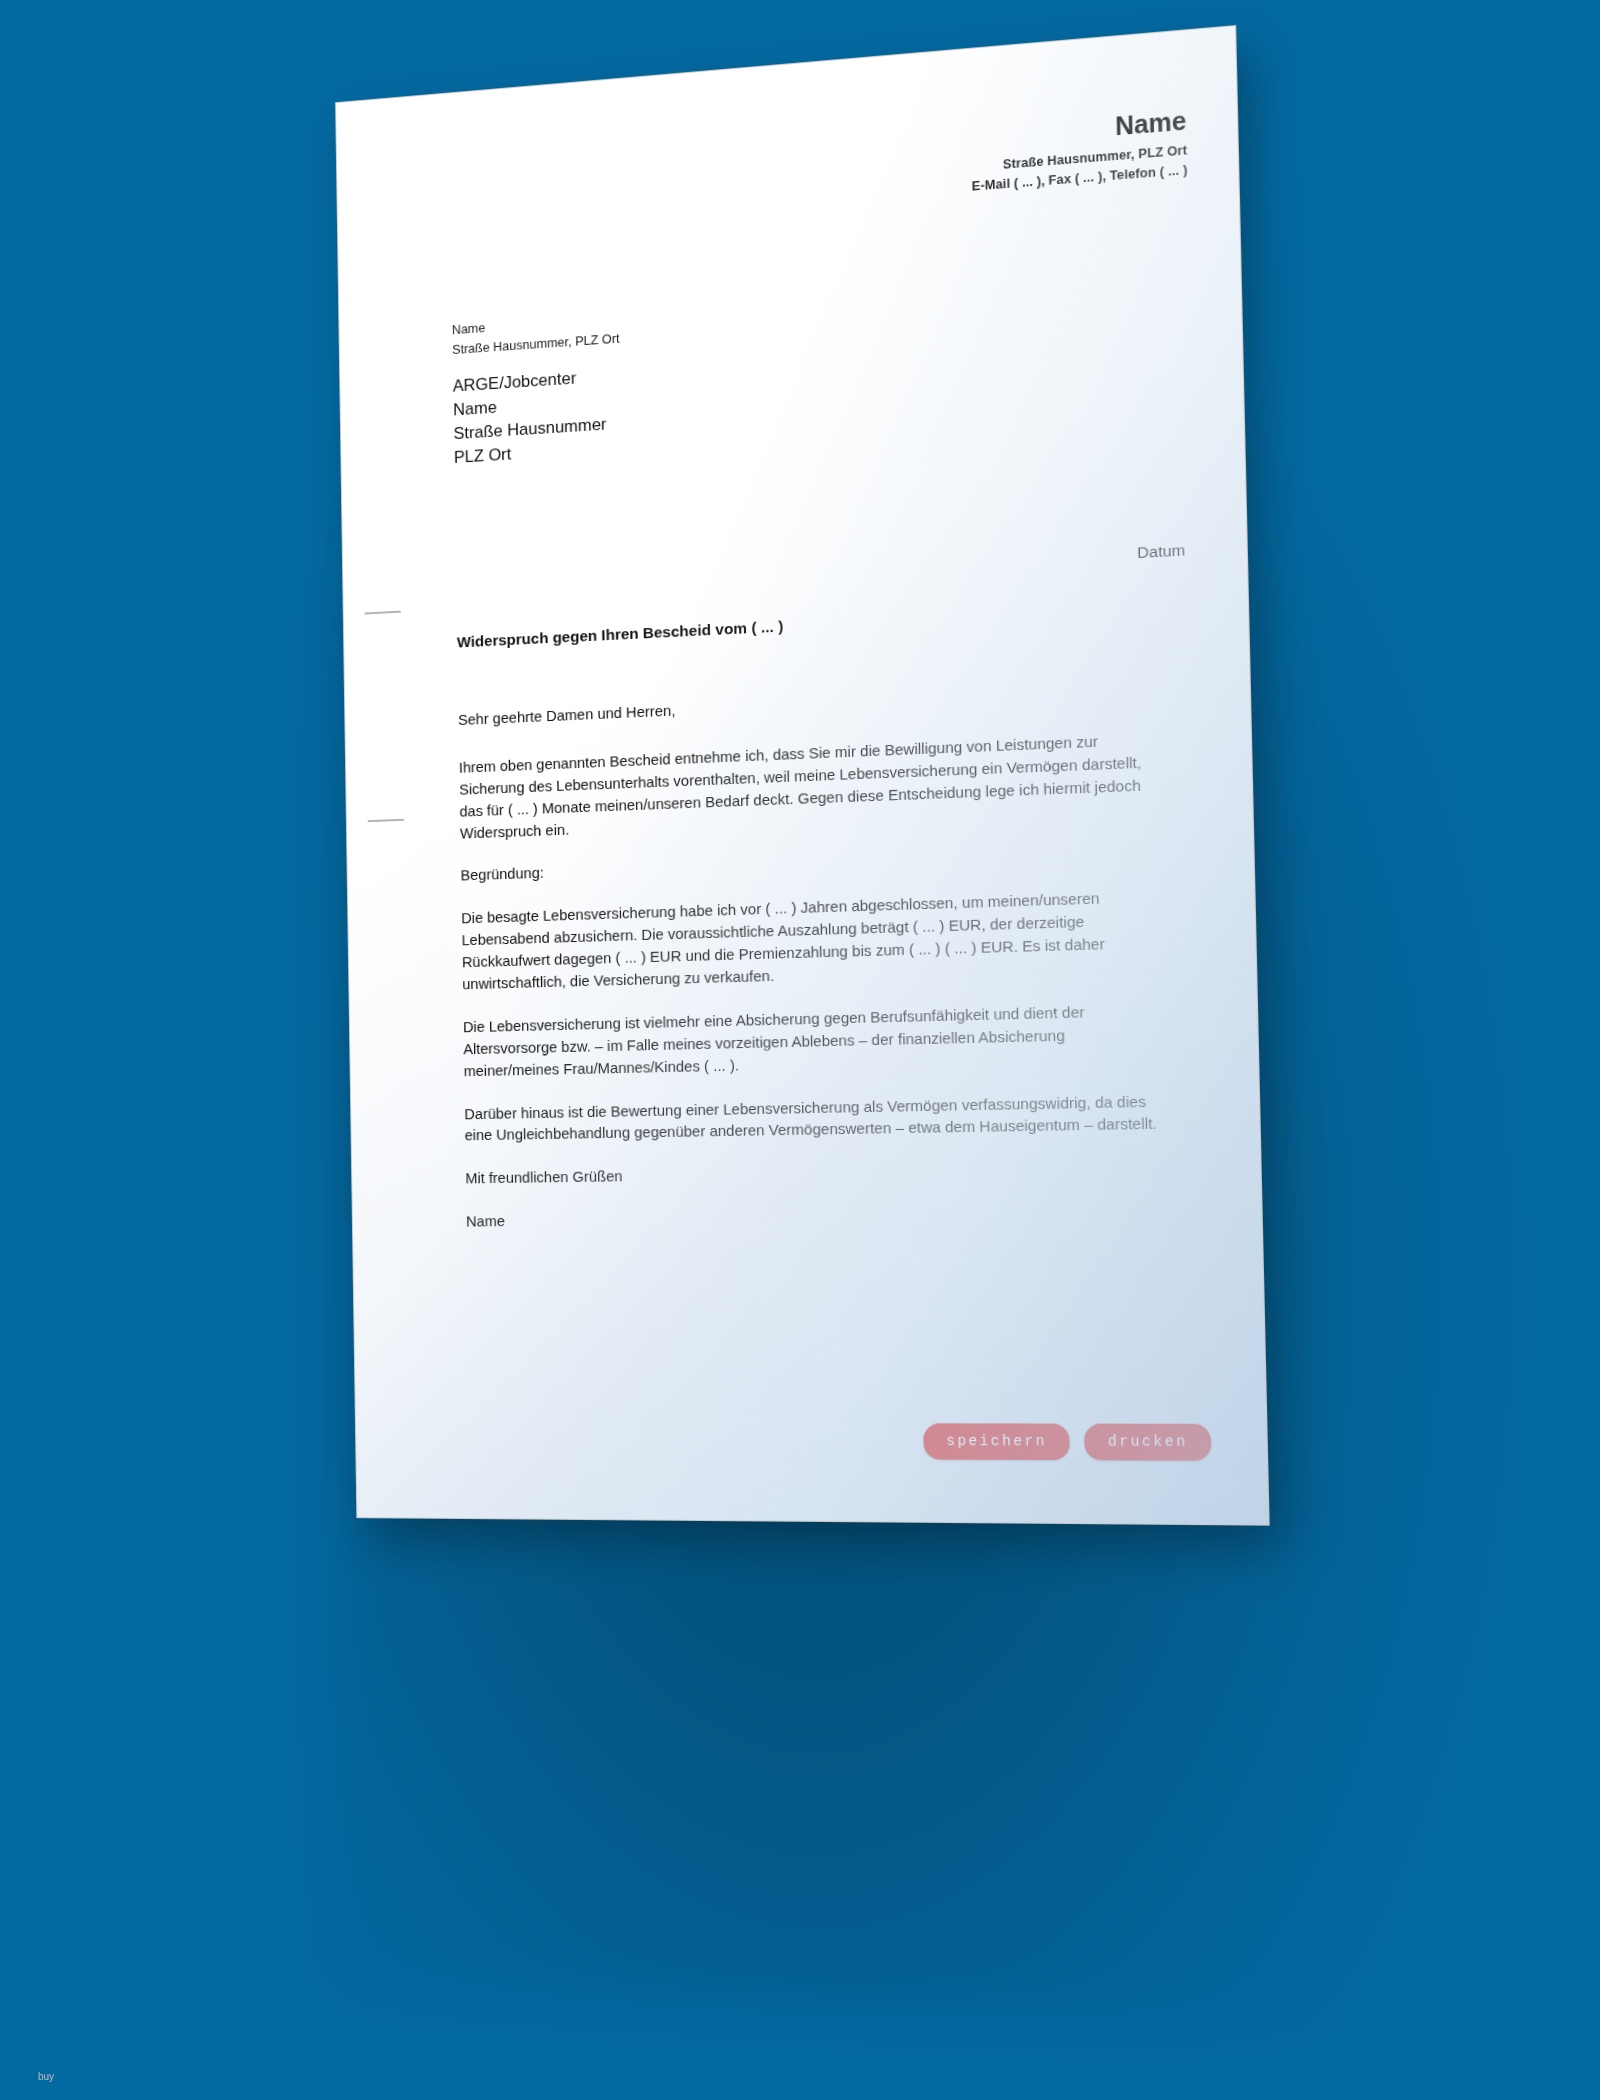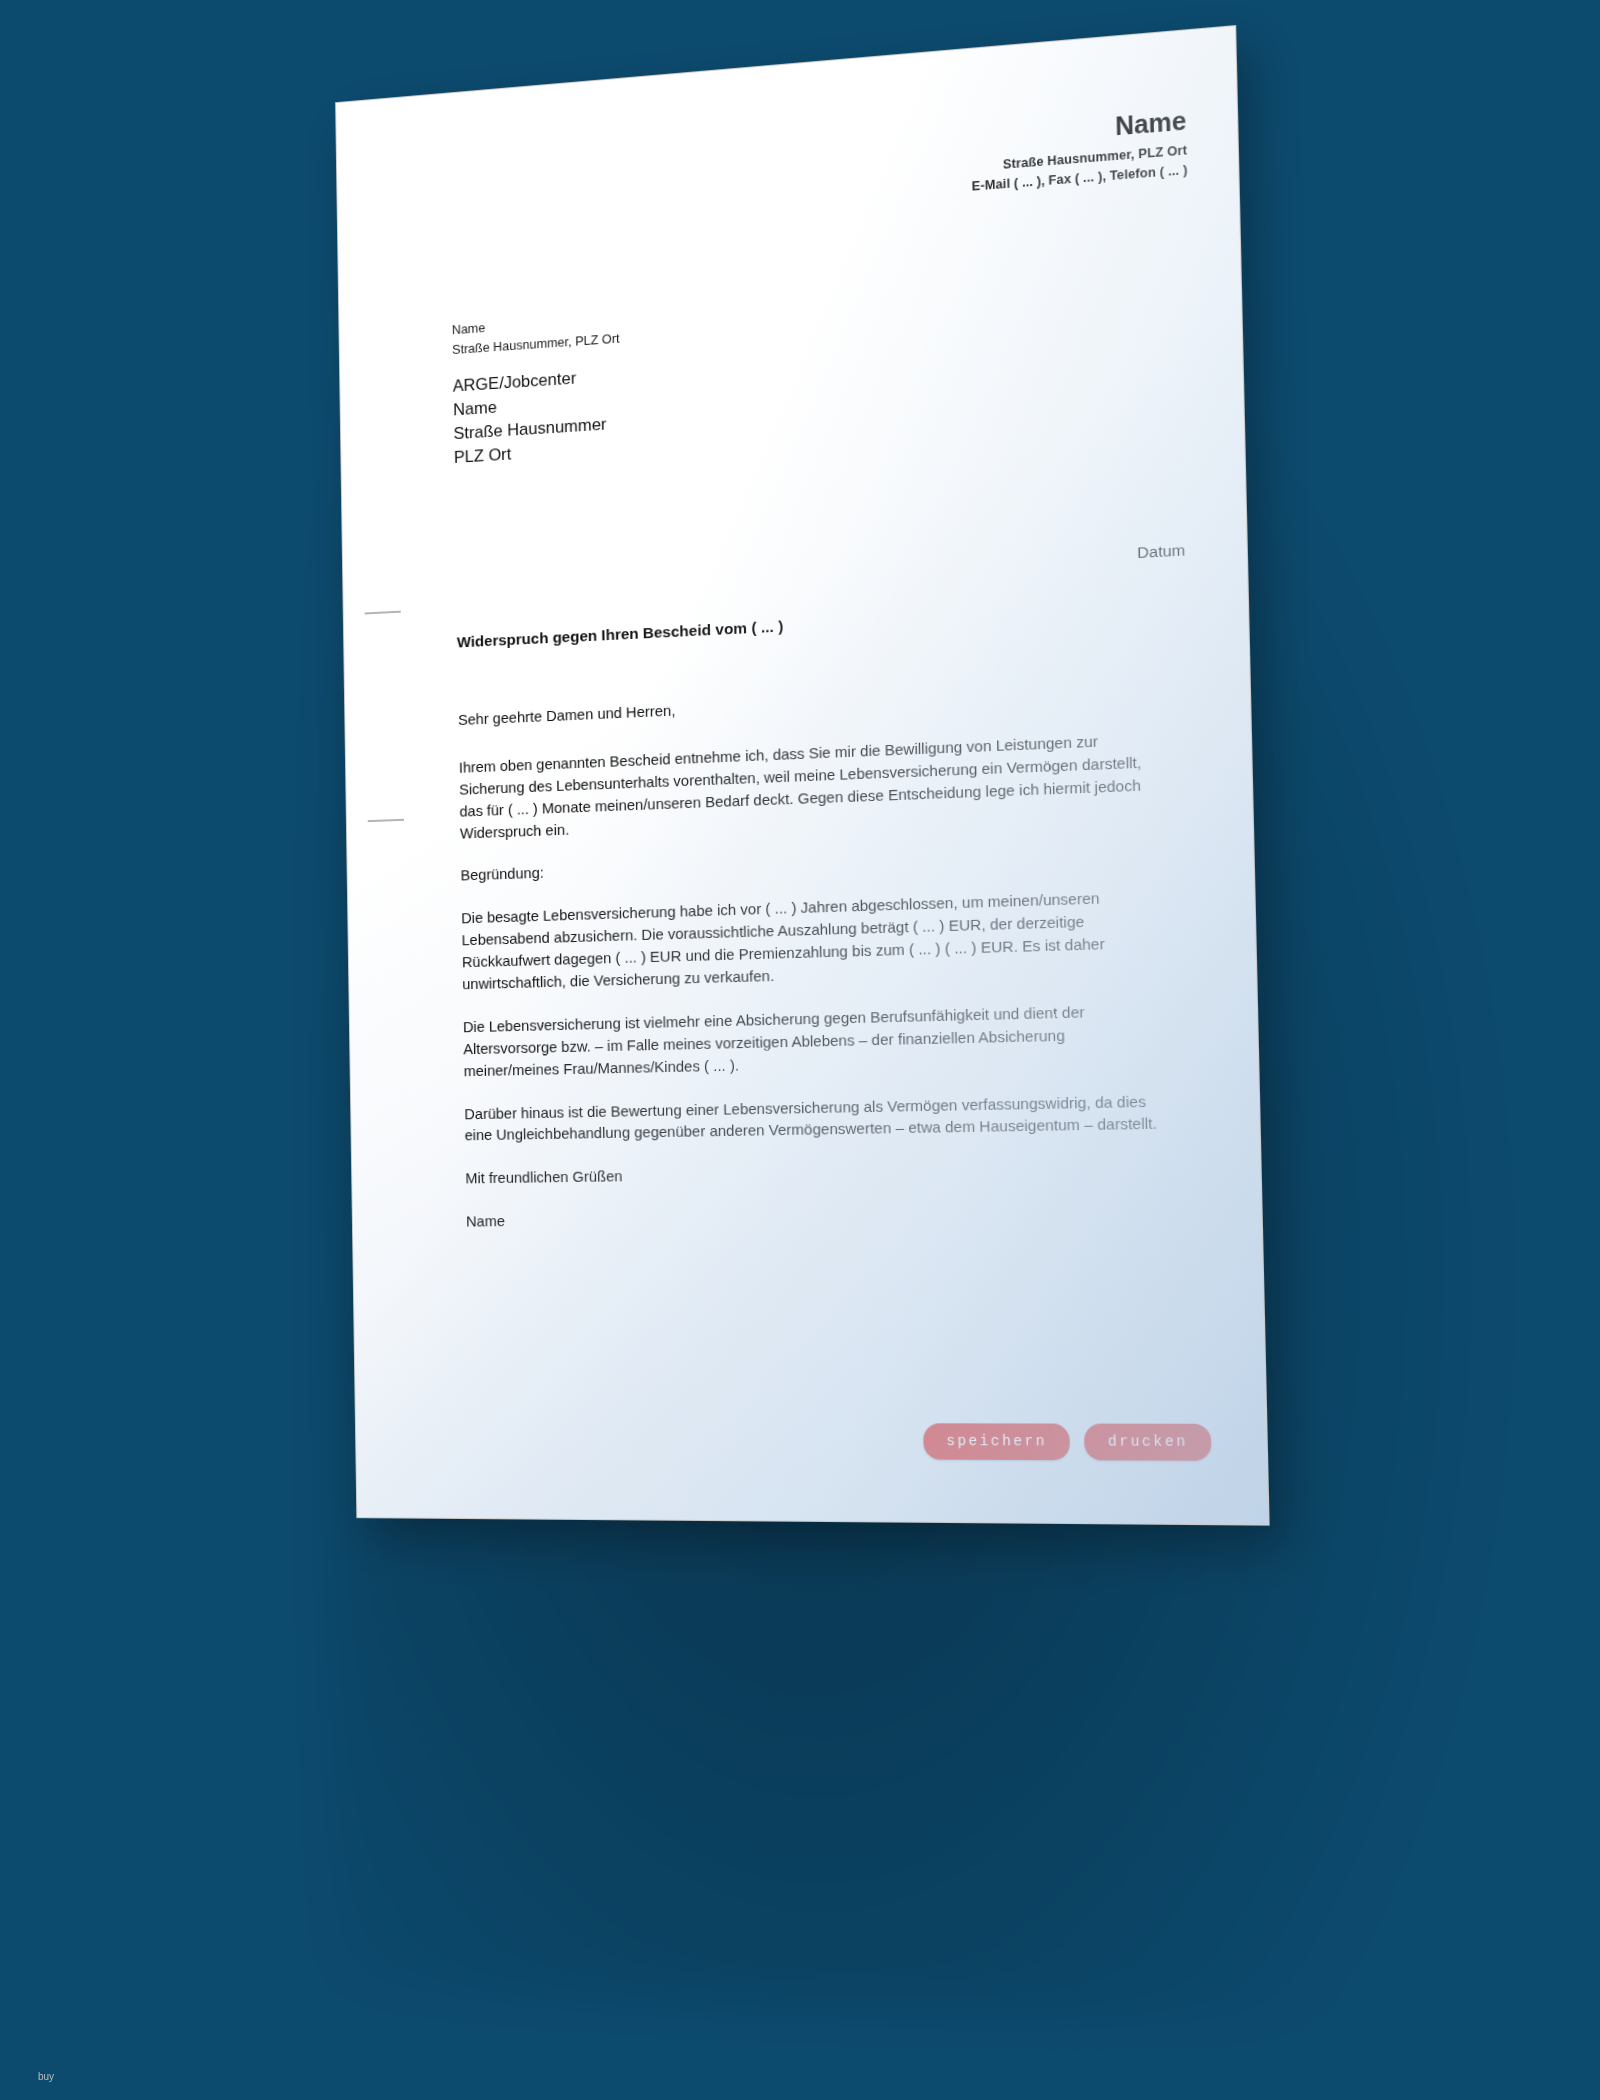--- a/index.html
+++ b/index.html
@@ -9,21 +9,21 @@
     width: 1600px;
     height: 2100px;
     overflow: hidden;
     font-family: "Liberation Sans", sans-serif;
   }
 
   #stage {
     position: relative;
     width: 1600px;
     height: 2100px;
-    background: #0c4a6e;
+    background: #0369a1;
   }
 
   
   .shadow {
     position: absolute;
     left: 330px;
     top: 130px;
     width: 1200px;
     height: 1880px;
     background: radial-gradient(ellipse at 40% 60%, rgba(0,0,0,0.30), rgba(0,0,0,0.0) 70%);

